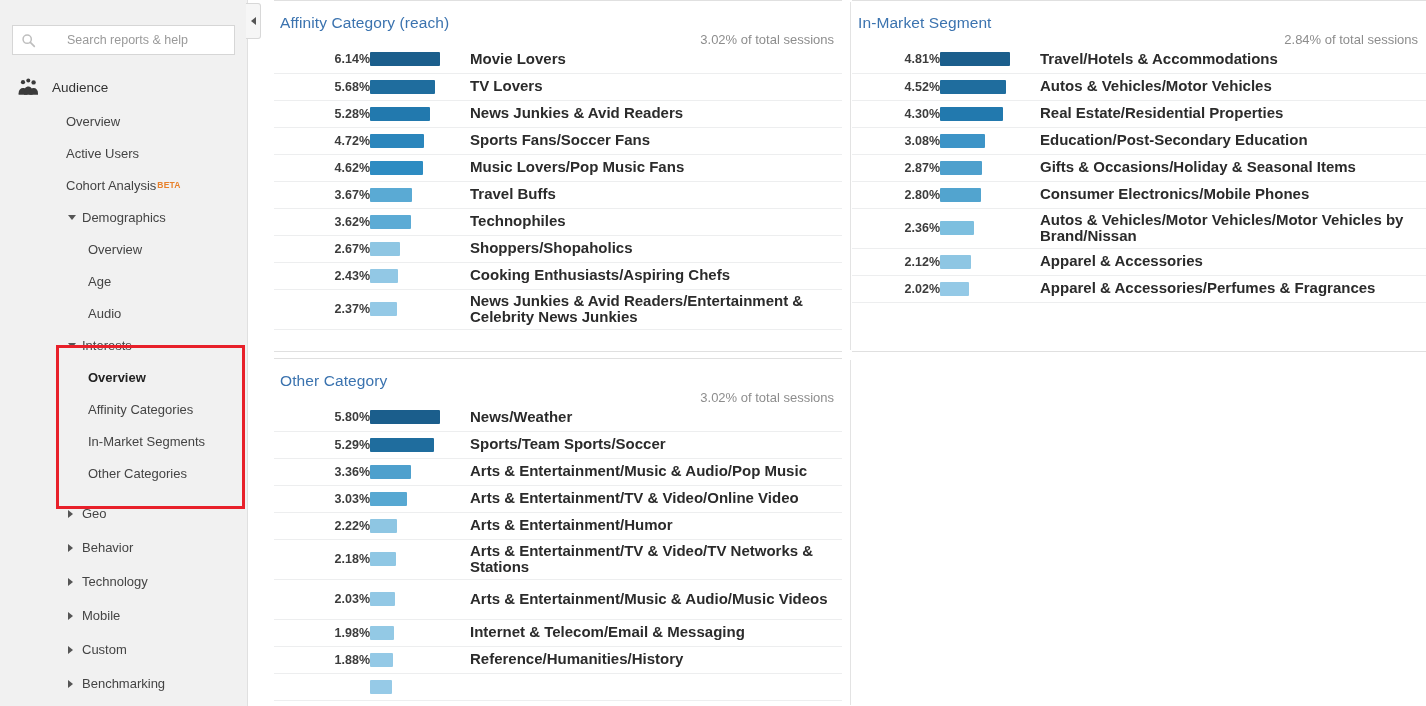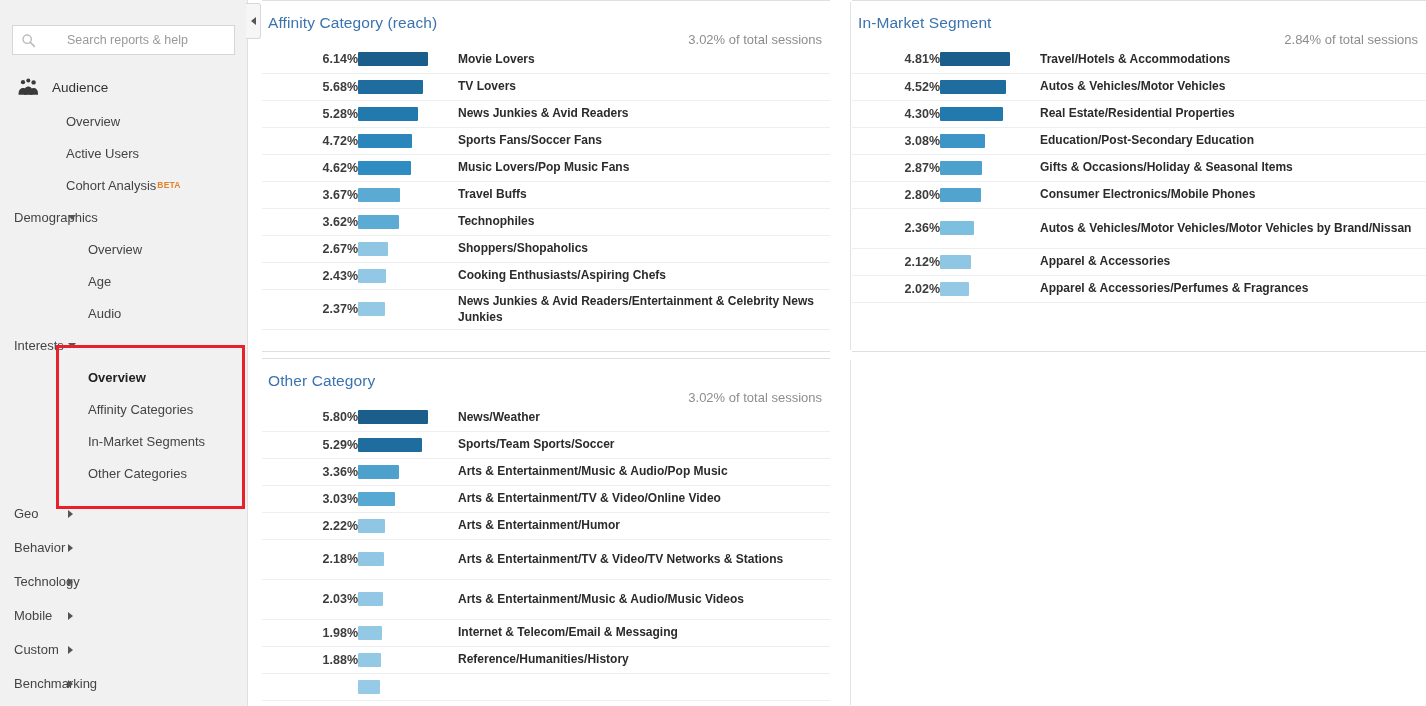--- a/index.html
+++ b/index.html
@@ -48,21 +48,21 @@
 
   .nav-item {
     position: relative;
     display: flex; align-items: center;
     height: 32px;
     font-size: 13px; color: #444;
     cursor: pointer;
     white-space: nowrap;
   }
   .nav-item.lvl1 { padding-left: 66px; }
-  .nav-item.lvl1b { }
+  .nav-item.lvl1b { padding-left: 68px; }
   .nav-item.lvl2 { padding-left: 88px; }
   .nav-item.selected { font-weight: bold; color: #222; }
   .caret {
     position: absolute; left: 68px; top: 50%;
     width: 0; height: 0; margin-top: -3px;
   }
   .caret.down {
     border-left: 4.5px solid transparent;
     border-right: 4.5px solid transparent;
     border-top: 5px solid #555;
@@ -105,21 +105,21 @@
     border-right: 5.5px solid #555;
   }
 
   
   #main { position: absolute; left: 262px; top: 0; width: 1164px; height: 706px; }
 
   .row-top { position: absolute; left: 0; top: 0; width: 1164px; height: 352px; }
   .row-bot { position: absolute; left: 0; top: 358px; width: 1164px; height: 348px; }
 
   .panel { position: relative; height: 100%; background: #fff; }
-  .panel-left  { position: absolute; left: 0;   top: 0; width: 568px; }
+  .panel-left  { position: absolute; left: 12px;   top: 0; width: 568px; }
   .panel-right { position: absolute; left: 590px; top: 0; width: 574px; }
   .vdiv {
     position: absolute; left: 588px; top: 2px;
     width: 1px; height: 348px; background: #e3e3e3;
   }
   .panel-topline {
     position: absolute; left: 0; top: 0; width: 100%; height: 1px;
     background: #e0e0e0;
   }
 
@@ -138,21 +138,21 @@
   table.bars tr { border-bottom: 1px solid #edeeef; font-weight: bold; }
   table.bars td { padding: 0; vertical-align: middle; }
   td.c-pct {
     width: 96px;
     text-align: right;
     padding-right: 16px;
     font-size: 12.5px; color: #3c3c3c;
   }
   td.c-bar { width: 100px; }
   td.c-lbl {
-    font-size: 12px; color: #2b2b2b;
+    font-size: 15px; color: #2b2b2b;
     padding: 7px 10px 7px 0;
     line-height: 16.5px;
   }
   .panel-right td.c-pct { width: 88px; }
   .panel-right td.c-lbl { padding-right: 6px; margin-left: 10px; }
   .bar { height: 14px; border-radius: 1px; }
   .rowh { height: 27px; }
   .rowh2 { height: 40px; }
 
   .panel-botline {

